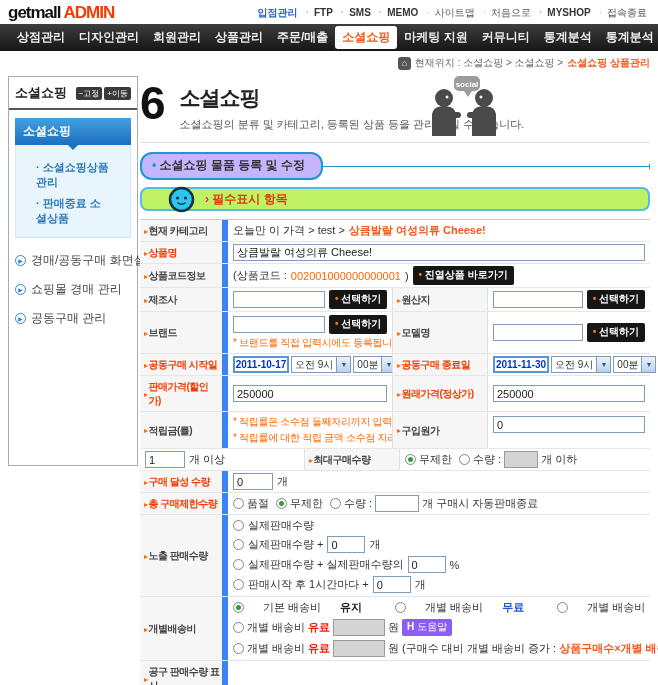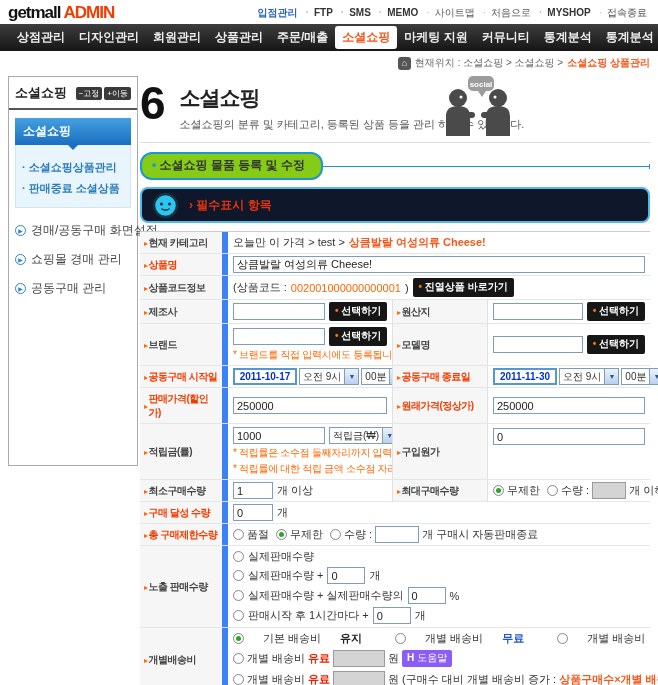--- a/index.html
+++ b/index.html
@@ -31,63 +31,63 @@
   .sb-head{display:flex;justify-content:space-between;align-items:center;padding:7px 6px 6px;border-bottom:2px solid #555}
   .sb-title{font-size:13px;font-weight:900;color:#222}
   .sb-btns{display:flex;gap:2px}
   .sb-btn{background:#3a3a3a;color:#fff;font-size:8px;padding:1px 3px;border-radius:2px;cursor:pointer;white-space:nowrap}
   .sb-btn.pin::before{content:"−"}
   .sb-btn.move::before{content:"+"}
   .sb-active{position:relative;margin:8px 6px 0;background:linear-gradient(#45a0e0,#1a6fc0);
     color:#fff;font-weight:bold;font-size:12px;padding:5px 8px;cursor:pointer}
   .sb-active::after{content:"";position:absolute;left:50%;bottom:-5px;margin-left:-5px;
     border:5px solid transparent;border-top-color:#1a6fc0;border-bottom:none}
-  .sb-panel{margin:0 6px;background:#e9f5fd;border:1px solid #cde8f8;border-top:none;padding:12px 4px 8px}
+  .sb-panel{margin:0 6px;background:#e9f5fd;border:1px solid #cde8f8;border-top:none;padding:12px 18px 8px}
   .sb-sub{color:#2b7bbd;font-weight:bold;font-size:11px;padding:3px 2px;cursor:pointer}
   .sb-sub::before{content:"· ";color:#2b7bbd}
   .sb-menu{padding:8px 4px}
   .sb-item{display:flex;align-items:center;gap:5px;padding:6px 2px;font-size:12px;color:#444;cursor:pointer;white-space:nowrap}
   .arrow-ico{flex:none;width:11px;height:11px;border-radius:50%;border:1px solid #2f86c8;color:#2f86c8;
     font-size:6px;display:inline-flex;align-items:center;justify-content:center;background:#fff}
   
   .main{flex:1;min-width:0}
   .phead{position:relative;display:flex;align-items:flex-start;gap:14px;padding:6px 0 10px;border-bottom:1px solid #ddd}
   .pnum{font-size:46px;font-weight:bold;line-height:0.95;color:#111}
   .ptitle{font-size:21px;font-weight:900;color:#222;letter-spacing:-1px;margin-top:2px}
   .psub{font-size:11px;color:#555;margin-top:5px}
-  .social-ico{position:absolute;right:136px;top:0}
+  .social-ico{position:absolute;right:150px;top:0}
   
   .secrow{display:flex;align-items:center;margin-top:9px}
-  .secpill{border:2px solid #1e96d0;border-radius:12px;padding:3px 16px 4px 10px;font-size:12px;font-weight:bold;color:#333;white-space:nowrap;background:#84cc16}
+  .secpill{border:2px solid #1e96d0;border-radius:12px;padding:3px 16px 4px 10px;font-size:12px;font-weight:bold;color:#333;white-space:nowrap;background:#c4b5fd}
   .secpill::before{content:"• ";color:#1e96d0}
   .secline{flex:1;height:1px;background:#1e96d0;position:relative}
   .secline::after{content:"";position:absolute;right:0;top:-2px;width:1px;height:5px;background:#1e96d0}
   
   .notice{display:flex;align-items:center;gap:10px;margin:7px 0 8px;border:2px solid #54b9e9;
-    background:#0f172a;border-radius:8px;padding:5px 10px;height:36px}
+    background:#bef264;border-radius:8px;padding:5px 26px;height:24px}
   .notice-txt{color:#e8340c;font-weight:bold;font-size:12px}
   .notice-txt::before{content:"› ";color:#e8340c}
   
   .ftable{border-top:1px solid #ccc;border-bottom:1px solid #ccc;margin-top:2px}
   .frow{display:flex;align-items:stretch;border-bottom:1px solid #e6e6e6;min-height:21px}
   .frow:last-child{border-bottom:none}
   .flabel{flex:none;width:88px;background:#f6f6f6;border-right:6px solid #3b82f6;
     padding:4px 2px 3px 4px;display:flex;align-items:center;font-size:10px;color:#444;font-weight:bold;letter-spacing:-0.5px}
   .flabel::before{content:"▸ ";color:#f60;font-size:8px;margin-right:1px}
   .flabel.req{color:#f43c00}
   .flabel2{flex:none;width:96px;background:#f6f6f6;border-left:1px solid #e0e0e0;border-right:1px solid #e0e0e0}
   .fcell{flex:1;min-width:0;padding:2px 5px;display:flex;align-items:center;gap:4px;flex-wrap:nowrap}
   .fcell.col{flex-direction:column;align-items:flex-start;justify-content:center;gap:2px;padding:3px 5px}
   .fcell-l{flex:none;width:164px}
   .optline{display:flex;align-items:center;gap:4px}
   
   .in{border:1px solid #7f9db9;height:17px;font-size:11px;padding:0 3px;font-family:inherit;background:#fff;color:#222}
   .in.gray{background:#d4d4d4;border-color:#9a9a9a}
   .w-full{flex:1;min-width:0}
-  .date-in{width:64px;height:17px;border:2px solid #5596d8;color:#0033cc;font-weight:bold;
+  .date-in{width:56px;height:17px;border:2px solid #5596d8;color:#0033cc;font-weight:bold;
     font-size:10px;text-align:center;font-family:inherit;padding:0}
   .sel{display:inline-flex;align-items:center;border:1px solid #7f9db9;background:#fff;height:17px;cursor:pointer;flex:none}
   .sel-t{padding:0 3px;font-size:10px;white-space:nowrap}
   .sel-a{width:14px;align-self:stretch;background:linear-gradient(#eaf2fc,#b9d1ee);border-left:1px solid #7f9db9;
     color:#35567d;font-size:7px;display:flex;align-items:center;justify-content:center}
   .btn-dark{background:#161616;color:#fff;font-size:10px;font-weight:bold;padding:2px 6px 3px;
     border-radius:2px;cursor:pointer;white-space:nowrap;flex:none}
   .btn-dark::before{content:"• ";color:#f70}
   .btn-help{background:#8b5cf6;color:#fff;font-size:10px;padding:1px 5px 2px;border-radius:2px;cursor:pointer;white-space:nowrap}
   .btn-help b{margin-right:3px}
@@ -299,38 +299,30 @@
         </div>
         <div class="flabel flabel2 req">원래가격(정상가)</div>
         <div class="fcell">
           <input class="in w-full" type="text" value="250000" style="">
         </div>
       </div>
 
       <div class="frow">
         <div class="flabel">적립금(률)</div>
         <div class="fcell fcell-l col">
-          <span class="optline">
-            <input class="in" type="text" style="width: 92px;" value="1000">
-            <span class="sel">
-                <span class="sel-t">적립금(₩)</span>
-                <span class="sel-a">▼</span>
-              </span>
-          </span>
           <span class="ornote">* 적립률은 소수점 둘째자리까지 입력 가능합니다.</span>
           <span class="ornote">* 적립률에 대한 적립 금액 소수점 자리는 반올림.</span>
         </div>
         <div class="flabel flabel2">구입원가</div>
         <div class="fcell" style="align-items:flex-start;padding-top:4px">
           <input class="in w-full" type="text" value="0" style="">
         </div>
       </div>
 
       <div class="frow">
-        <div class="flabel">최소구매수량</div>
         <div class="fcell fcell-l">
           <input class="in" type="text" style="width: 40px;" value="1">
           <span class="lab">개 이상</span>
         </div>
         <div class="flabel flabel2">최대구매수량</div>
         <div class="fcell" style="gap:3px">
           <span class="radio checked"></span>
           <span class="lab">무제한</span>
           <span class="radio" style="margin-left:4px"></span>
           <span class="lab">수량 :</span>

